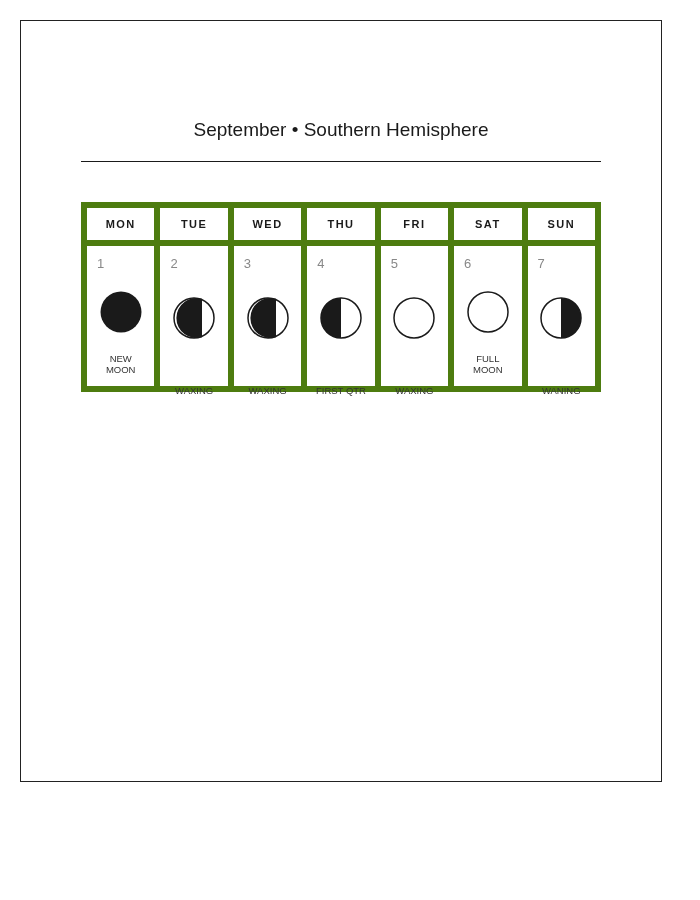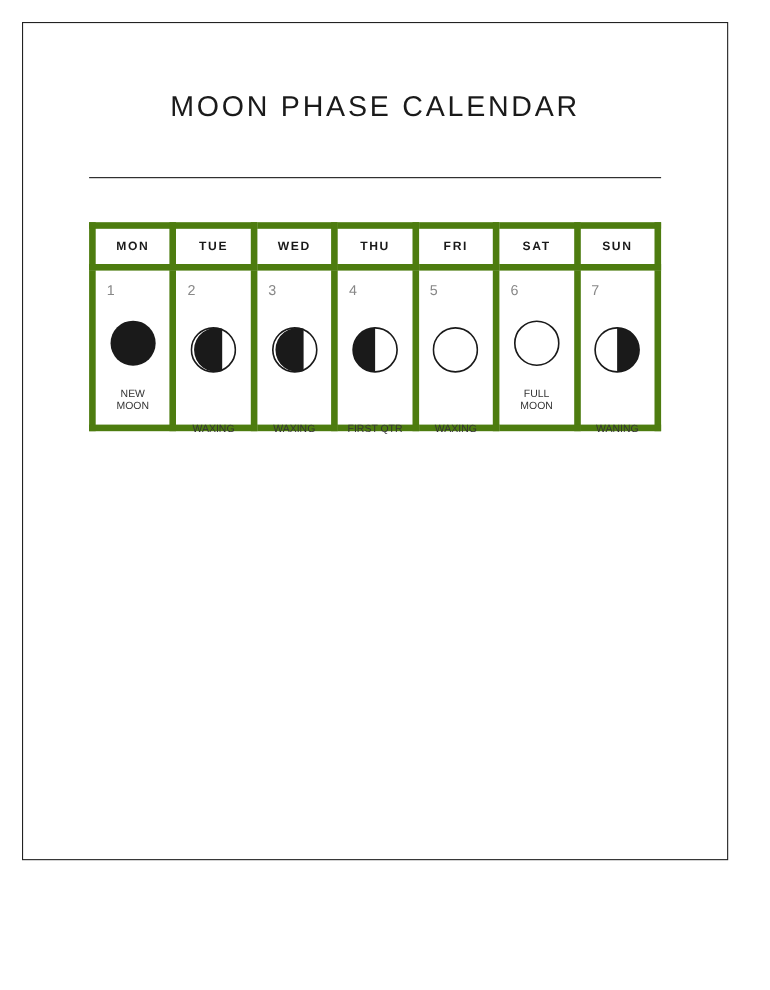--- a/index.html
+++ b/index.html
@@ -46,21 +46,21 @@
     position: absolute; left: 0; right: 0; text-align: center;
     font-size: 9.5px; line-height: 11px; color: #333; text-transform: uppercase;
   }
   .phase.one { top: 118px; margin-top: 21px; }
   .phase.two { top: 107px; }
 </style>
 </head>
 <body>
 
 <div class="page">
-  <h1 class="title">MOON PHASE CALENDAR</h1>
+  <p class="subtitle">September • Southern Hemisphere</p>
   <div class="rule"></div>
 
   <table class="cal">
     <thead>
       <tr>
         <th>MON</th>
         <th>TUE</th>
         <th>WED</th>
         <th>THU</th>
         <th>FRI</th>

